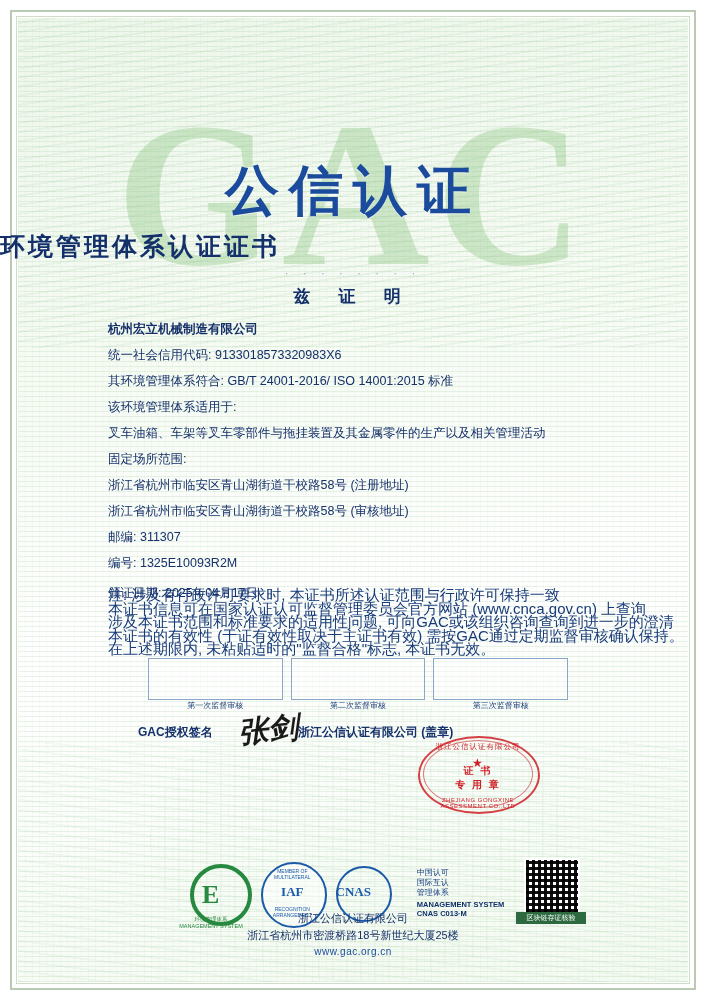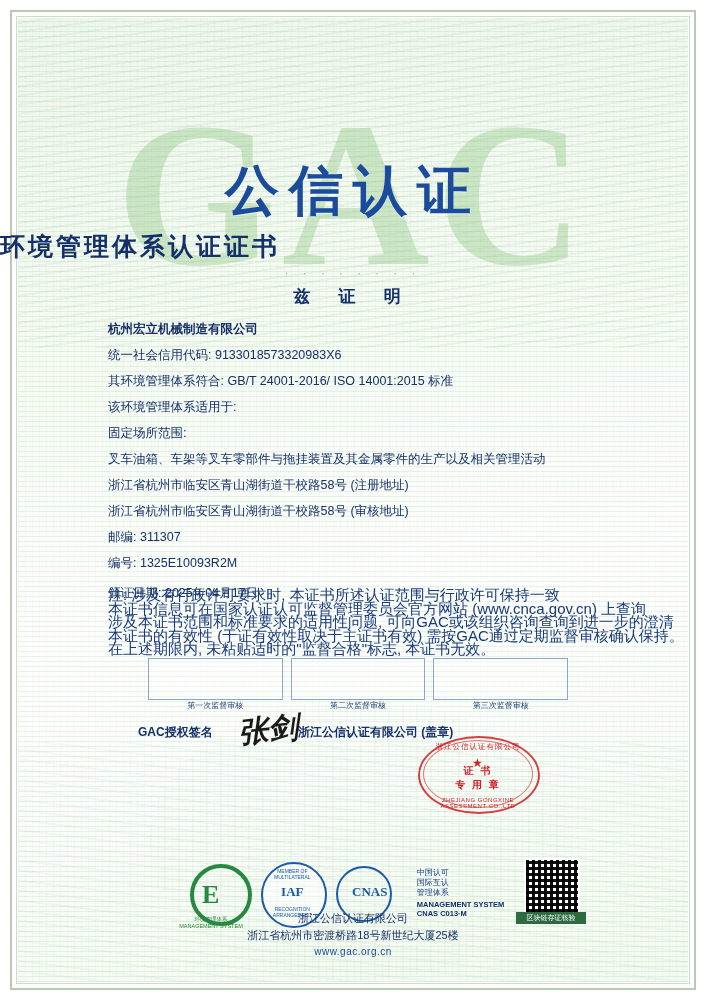--- a/index.html
+++ b/index.html
@@ -176,21 +176,21 @@
   }
   .logo-iaf .d{
     position:absolute;left:2px;top:44px;width:62px;text-align:center;font-size:5px;color:#1b5aa8;
   }
   .logo-cnas{position:relative;width:76px;height:58px;}
   .logo-cnas .c{
     position:absolute;left:0;top:2px;width:52px;height:52px;border-radius:50%;
     border:2px solid #1b5aa8;
   }
   .logo-cnas .t{
-    position:absolute;left:0;top:20px;width:52px;text-align:right;
+    position:absolute;left:0;top:20px;width:52px;text-align:left;
     font-size:13px;font-weight:bold;color:#1b5aa8;font-family:"Liberation Serif",serif;
   }
   .cnas-text{position:relative;width:120px;color:#0f2f6b;}
   .cnas-text .cn{font-size:8px;line-height:10px;color:#1b3f86;}
   .cnas-text .en{font-size:7.5px;font-weight:bold;margin-top:2px;}
   .cnas-text .num{font-size:7.5px;font-weight:bold;}
 
   .qr{
     position:absolute;left:524px;top:858px;width:52px;height:52px;
     background:
@@ -234,22 +234,22 @@
     <div class="title-main">公信认证</div>
     <div class="title-sub">环境管理体系认证证书</div>
     <div class="dots">· · · · · · · ·</div>
     <div class="hereby">兹 证 明</div>
 
     <div class="body-block">
       <div class="line b">杭州宏立机械制造有限公司</div>
       <div class="line">统一社会信用代码: 9133018573320983X6</div>
       <div class="line">其环境管理体系符合: GB/T 24001-2016/ ISO 14001:2015 标准</div>
       <div class="line">该环境管理体系适用于:</div>
+      <div class="line">叉车油箱、车架等叉车零部件与拖挂装置及其金属零件的生产以及相关管理活动</div>
       <div class="line">固定场所范围:</div>
-      <div class="line">叉车油箱、车架等叉车零部件与拖挂装置及其金属零件的生产以及相关管理活动</div>
       <div class="line">浙江省杭州市临安区青山湖街道干校路58号 (注册地址)</div>
       <div class="line">浙江省杭州市临安区青山湖街道干校路58号 (审核地址)</div>
       <div class="line">邮编: 311307</div>
       <div class="line">编号: 1325E10093R2M</div>
       <div class="date-row">
         <div class="line">颁证日期: 2025年04月17日</div>
       </div>
     </div>
 
     <div class="notes">

